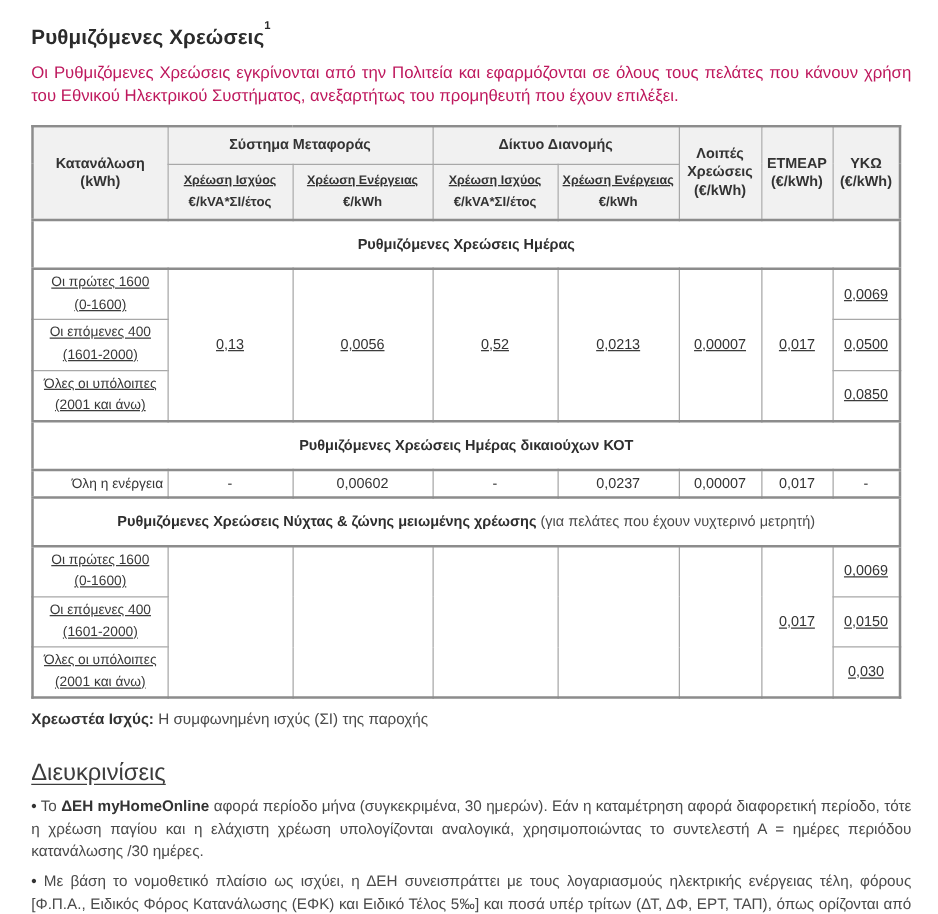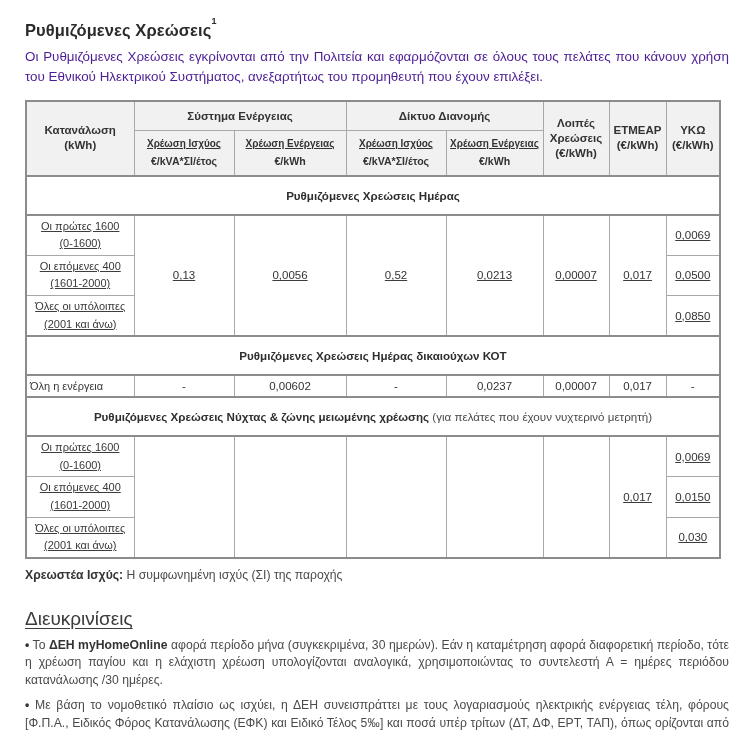--- a/index.html
+++ b/index.html
@@ -23,21 +23,21 @@
     font-size: 9px;
     position: relative;
     top: -6px;
     font-weight: bold;
   }
   .intro {
     margin-top: 7px;
     font-size: 13.4px;
     line-height: 1.48;
     text-align: justify;
-    color: #4c1d95;
+    color: #be185d;
     width: 704px;
   }
 
   
   table.charges {
     margin-top: 13px;
     border-collapse: collapse;
     table-layout: fixed;
     width: 694px;
     border: 2px solid #8c8c8c;
@@ -68,21 +68,21 @@
   tr.row-section td {
     border-top: 2px solid #8c8c8c;
     border-bottom: 2px solid #8c8c8c;
     font-weight: bold;
     font-size: 11.6px;
     color: #2e2e2e;
     background: #ffffff;
   }
   tr.row-section .subnote { font-weight: normal; color: #4a4a4a; }
   .lbl span { display: block; font-size: 11px; line-height: 1.6; color: #383838; }
-  td.left { text-align: left; padding-left: 3px; font-size: 11px; color: #383838; }
+  td.left { text-align: right; padding-left: 20px; font-size: 11px; color: #383838; }
 
   
   .power-note { margin-top: 9px; font-size: 12.2px; color: #4a4a4a; }
   .power-note .b { font-weight: bold; color: #333333; }
   .clar-title {
     margin-top: 26px;
     font-size: 19px;
     color: #3c3c3c;
     text-decoration: underline;
     text-underline-offset: 3px;
@@ -117,21 +117,21 @@
         <col style="width:57px">
         <col style="width:54px">
     </colgroup>
     <tbody>
 
       <tr class="hdr row-group">
         <td rowspan="2" class="hdr-stack">
           <span>Κατανάλωση</span>
           <span>(kWh)</span>
         </td>
-        <td colspan="2" class="hdr-group">Σύστημα Ενέργειας</td>
+        <td colspan="2" class="hdr-group">Σύστημα Μεταφοράς</td>
         <td colspan="2" class="hdr-group">Δίκτυο Διανομής</td>
         <td rowspan="2" class="hdr-stack">
           <span>Λοιπές</span>
           <span>Χρεώσεις</span>
           <span>(€/kWh)</span>
         </td>
         <td rowspan="2" class="hdr-stack">
           <span>ΕΤΜΕΑΡ</span>
           <span>(€/kWh)</span>
         </td>

